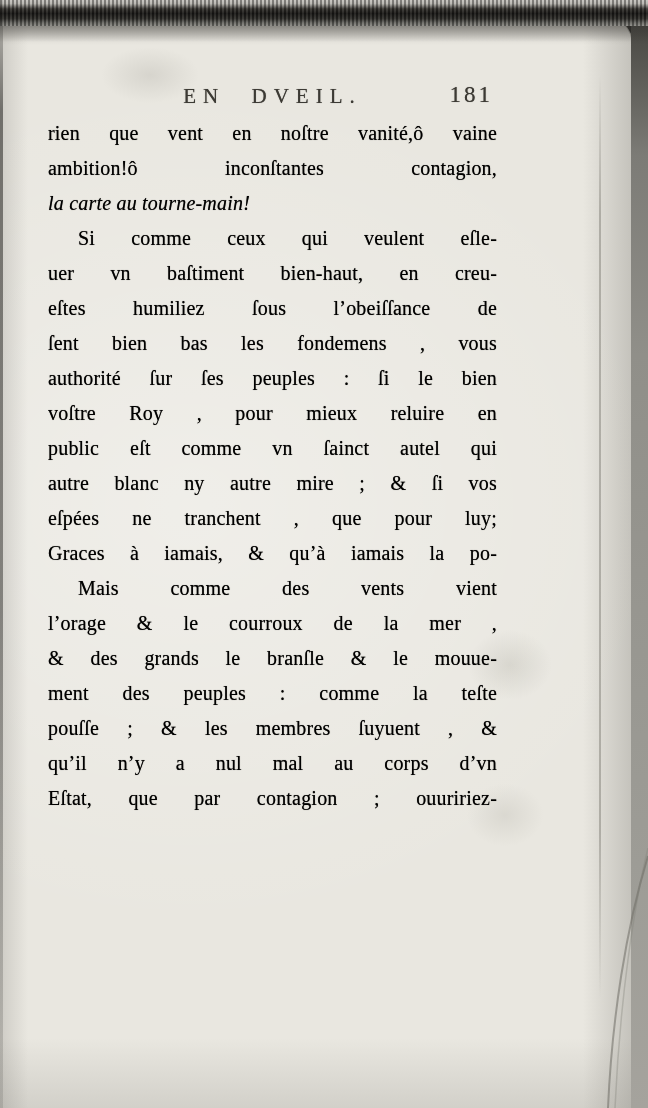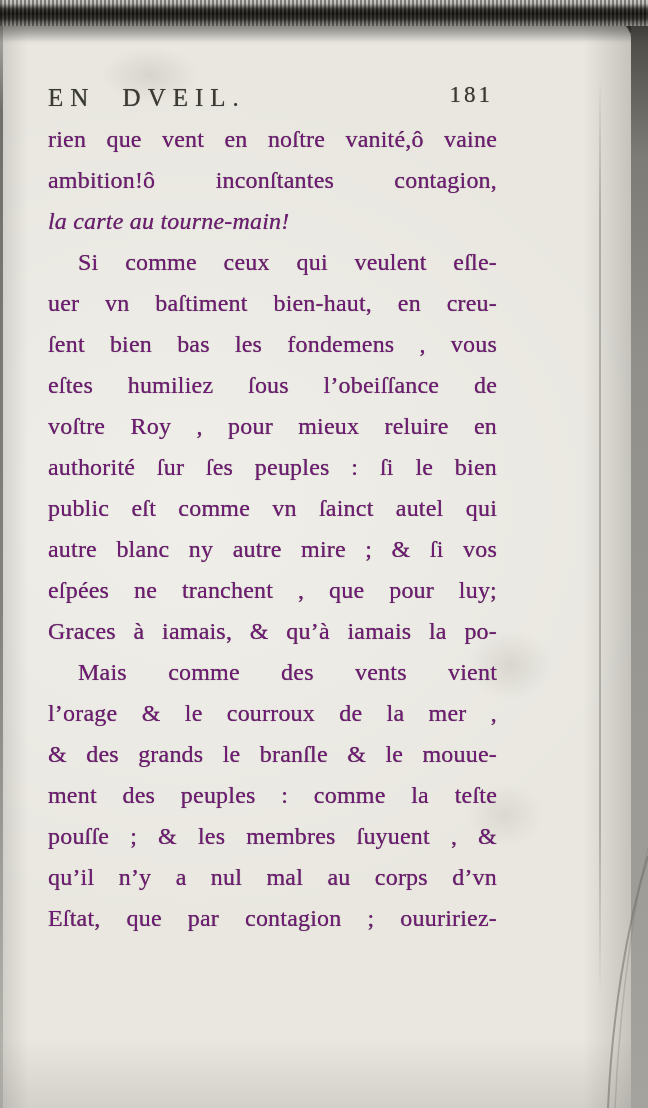--- a/index.html
+++ b/index.html
@@ -77,38 +77,38 @@
       radial-gradient(70px 40px at 150px 60px,  rgba(140,138,130,0.20), rgba(140,138,130,0) 70%);
   }
   .curl { position: absolute; right: 0; bottom: 0; z-index: 3; }
 
   
   .running-head {
     position: absolute; top: 84px; left: 48px; width: 449px; height: 32px;
     z-index: 5; color: #3c3a34;
   }
   .running-title {
-    display: block; text-align: left;
-    font-size: 25px; letter-spacing: 7px; word-spacing: 14px;
+    display: block; text-align: center;
+    font-size: 21px; letter-spacing: 7px; word-spacing: 14px;
     text-shadow: 0 0 0.7px rgba(60,58,52,0.8);
   }
   .page-number {
     position: absolute; right: 4px; top: -2px;
     font-size: 23px; letter-spacing: 3px;
     text-shadow: 0 0 0.7px rgba(60,58,52,0.8);
   }
   .lines {
     position: absolute; top: 116px; left: 48px; width: 449px; z-index: 5;
   }
   .line {
-    font-size: 24px; line-height: 35px; height: 35px;
-    color: #701a75; letter-spacing: 0.2px;
+    font-size: 20px; line-height: 35px; height: 35px;
+    color: #000000; letter-spacing: 0.2px;
     text-align: justify; text-align-last: justify;
     text-shadow: 0 0 0.7px rgba(53,51,45,0.85);
-    white-space: normal; overflow: hidden; margin-top: 6px;
+    white-space: normal; overflow: hidden;
   }
   .line.end { text-align-last: left; font-style: italic; }
   .line.indent { text-indent: 30px; }
 </style>
 </head>
 <body>
 
 <div class="scan">
   <div class="corner-dark"></div>
   <div class="paper">
@@ -128,24 +128,24 @@
     <span class="running-title">EN DVEIL.</span>
     <span class="page-number">181</span>
   </div>
 
   <div class="lines">
     <div class="line">rien que vent en noſtre vanité,ô vaine</div>
     <div class="line">ambition!ô inconſtantes contagion,</div>
     <div class="line end">la carte au tourne-main!</div>
     <div class="line indent">Si comme ceux qui veulent eſle-</div>
     <div class="line">uer vn baſtiment bien-haut, en creu-</div>
+    <div class="line">eſtes humiliez ſous l’obeiſſance de</div>
     <div class="line">ſent bien bas les fondemens , vous</div>
-    <div class="line">eſtes humiliez ſous l’obeiſſance de</div>
+    <div class="line">authorité ſur ſes peuples : ſi le bien</div>
     <div class="line">voſtre Roy , pour mieux reluire en</div>
-    <div class="line">authorité ſur ſes peuples : ſi le bien</div>
     <div class="line">public eſt comme vn ſainct autel qui</div>
     <div class="line">autre blanc ny autre mire ; &amp; ſi vos</div>
     <div class="line">eſpées ne tranchent , que pour luy;</div>
     <div class="line">Graces à iamais, &amp; qu’à iamais la po-</div>
     <div class="line indent">Mais comme des vents vient</div>
     <div class="line">l’orage &amp; le courroux de la mer ,</div>
     <div class="line">&amp; des grands le branſle &amp; le mouue-</div>
     <div class="line">ment des peuples : comme la teſte</div>
     <div class="line">pouſſe ; &amp; les membres ſuyuent , &amp;</div>
     <div class="line">qu’il n’y a nul mal au corps d’vn</div>

